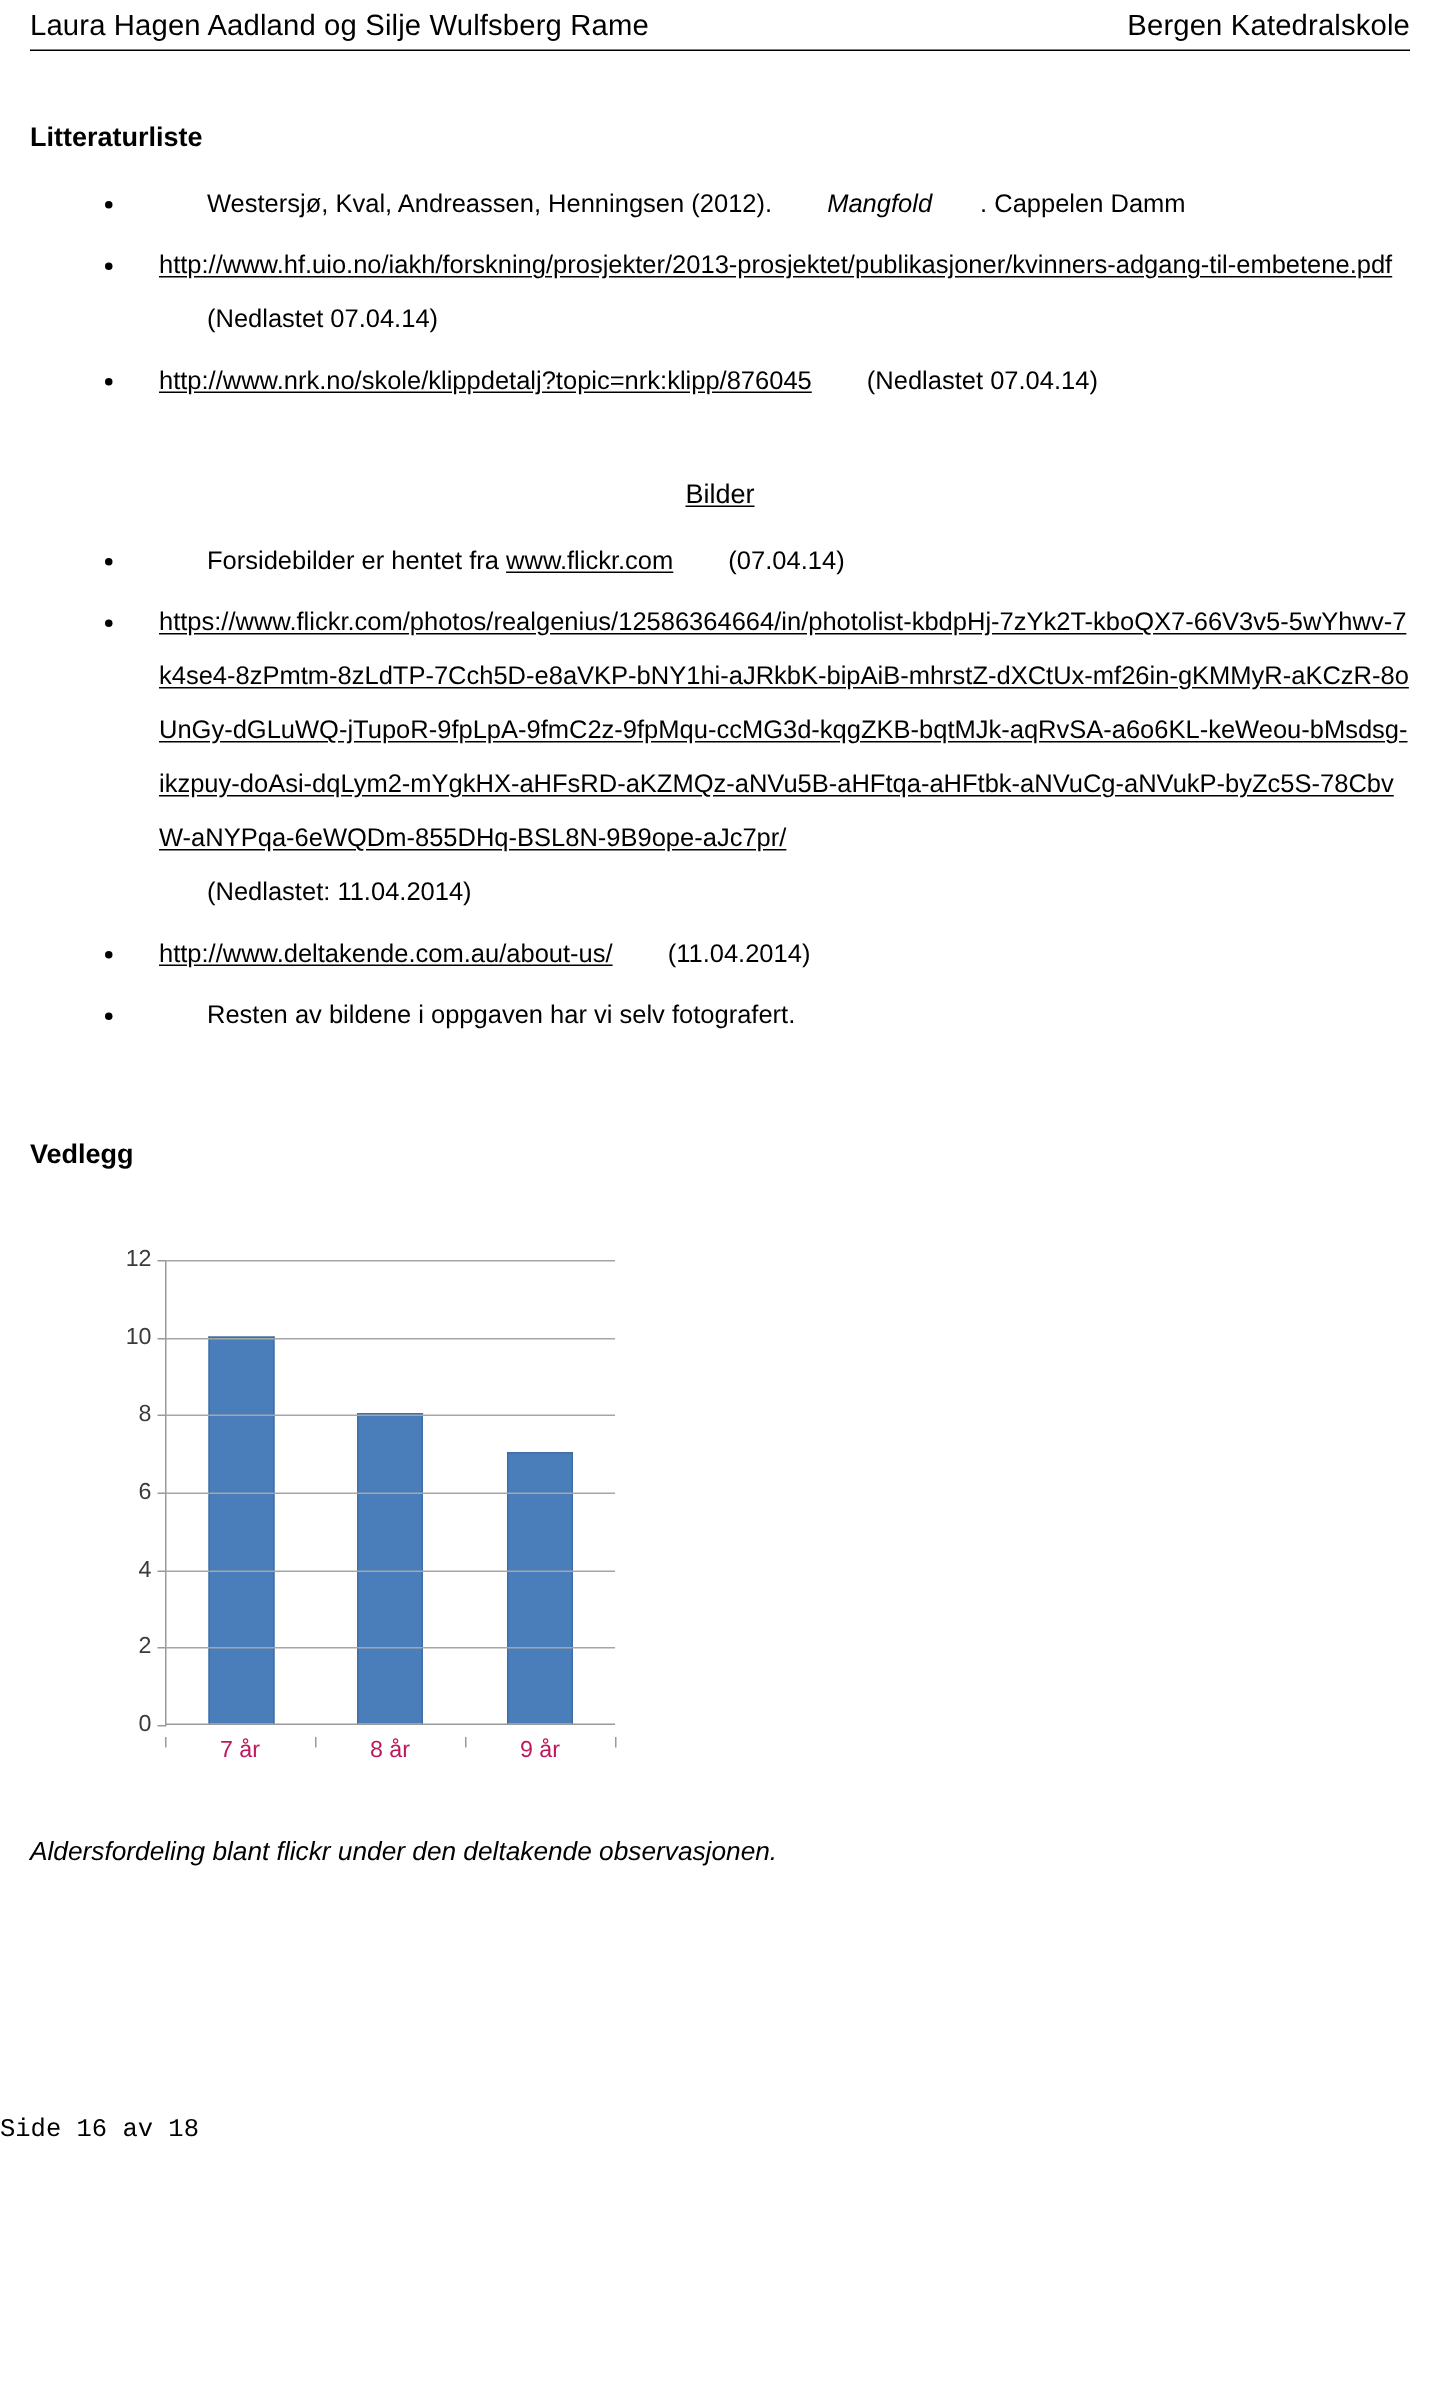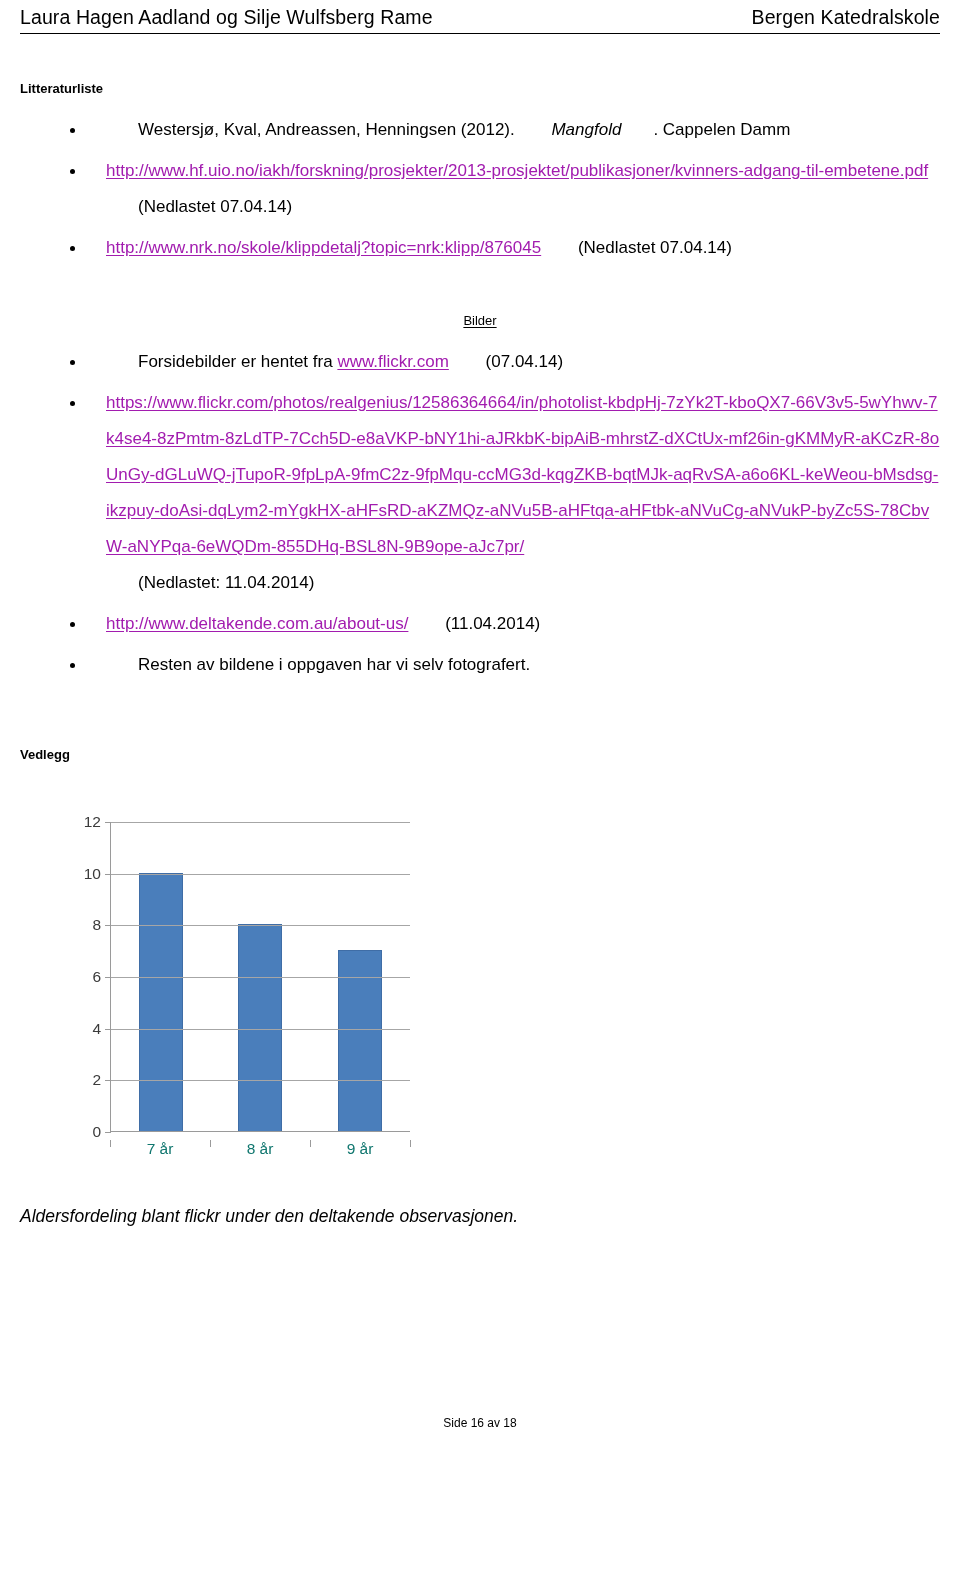--- a/index.html
+++ b/index.html
@@ -22,21 +22,21 @@
     align-items: flex-start;
     padding: 6px 0 4px 0;
     font-size: 19.5px;
     letter-spacing: .1px;
     border-bottom: 1.6px solid #000;
   }
   .header-left, .header-right { white-space: nowrap; }
 
   
   h2.section-title {
-    font-size: 13px;
+    font-size: 18px;
     font-weight: bold;
     margin: 47px 0 0 0;
     padding: 0;
   }
   h2.section-title.underlined {
     font-weight: normal;
     text-decoration: underline;
     text-underline-offset: 2px;
     text-align: center;
   }
@@ -54,21 +54,21 @@
   ul.refs li::before {
     content: "";
     position: absolute;
     left: 50px;
     top: 16px;
     width: 5px; height: 5px;
     border-radius: 50%;
     background: #000;
   }
   .lnk {
-    color: #a21caf;
+    color: #000000;
     text-decoration: underline;
     text-underline-offset: 2px;
     word-break: break-all;
   }
   .plain { color: #000; margin-left: 32px; }
   .ital { font-style: italic; }
   .nowrapish { word-break: normal; }
 
   
   .chart-wrap {
@@ -127,43 +127,44 @@
     border-bottom: none;
   }
   .xticks {
     position: absolute;
     left: 62px;
     right: 0;
     top: 332px;
     display: flex;
     justify-content: space-around;
     font-size: 15.5px;
-    color: #0f766e;
+    color: #be185d;
   }
   .xtickmark {
     position: absolute;
     top: 0;
     width: 0; height: 7px;
     border-left: 1.3px solid #9a9a9a;
   }
 
   
   .caption {
     font-size: 17.5px;
     font-style: italic;
     margin: 22px 0 0 0;
   }
 
   
   .footer {
     position: absolute;
     left: 0; right: 0;
     bottom: 6px;
-    text-align: center;
-    font-size: 12px;
+    text-align: left;
+    font-size: 17px;
+    font-family: Liberation Mono, monospace;
   }
 </style>
 </head>
 <body>
 
 <div class="page">
 
   <div class="header">
     <div class="header-left">Laura Hagen Aadland og Silje Wulfsberg Rame</div>
     <div class="header-right">Bergen Katedralskole</div>

